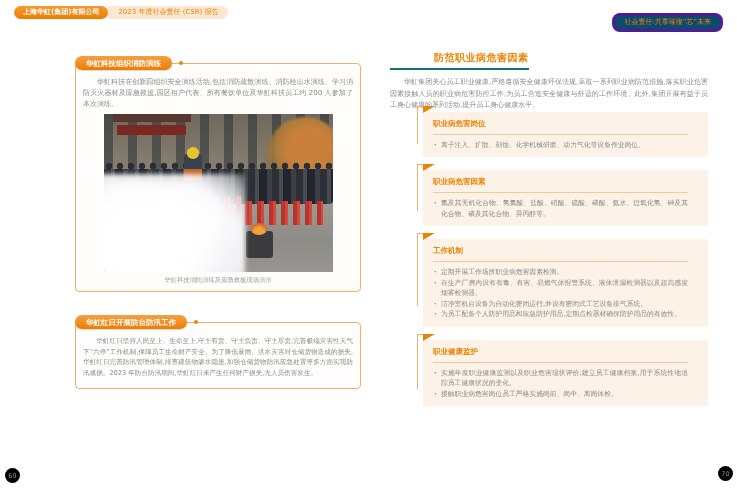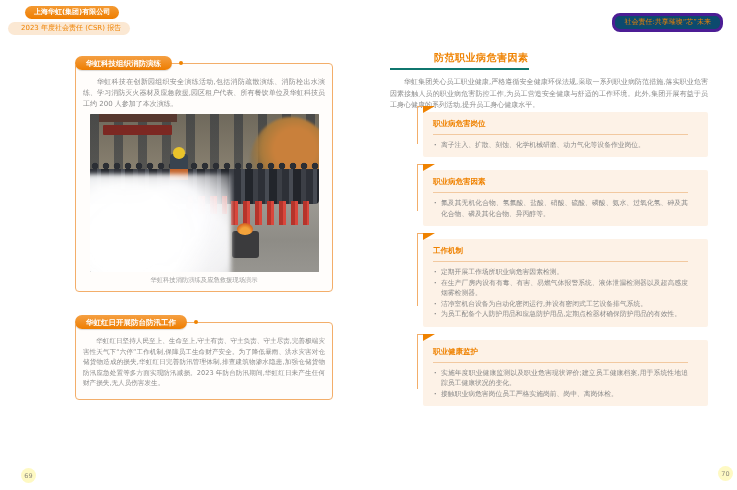--- a/index.html
+++ b/index.html
@@ -1,27 +1,27 @@
 <!DOCTYPE html>
 <html><head>
 <meta charset="utf-8">
 <style>
   html,body{margin:0;padding:0;background:#e8e8e8;}
   .canvas{
     position:relative;width:737px;height:490px;background:#ffffff;overflow:hidden;
     font-family:"DejaVu Sans","Liberation Sans",sans-serif;
   }
   
-  .hdr-left{position:absolute;left:14px;top:6px;display:flex;align-items:center;gap:3px;flex-direction:column;}
+  .hdr-left{position:absolute;left:14px;top:6px;display:flex;align-items:center;gap:3px;}
   .badge{font-size:7px;line-height:9px;padding:2px 9px;border-radius:8px;white-space:nowrap;}
   .badge-company{background:linear-gradient(180deg,#f49a33,#ee7d00);color:#ffffff;font-weight:bold;z-index:2;}
   .badge-report{background:#fbe8d3;color:#ef8200;margin-left:-6px;padding-left:13px;text-align:right;}
   .badge-chapter{position:absolute;right:14px;top:13px;border:3px solid #4c1d95;background:#0c4a6e;color:#ef8200;}
   
-  .left-col{position:absolute;left:75px;top:63px;width:258px;}
+  .left-col{position:absolute;left:75px;top:63px;width:286px;}
   .right-col{position:absolute;left:390px;top:46px;width:318px;}
   
   .sec-box{position:relative;border:1px solid #f3ae6a;border-radius:4px;padding:13px 7px 6px 7px;background:#fffdfb;}
   .sec-box + .sec-box{margin-top:30px;}
   .ribbon{
     position:absolute;top:-8px;left:-1px;display:inline-block;
     background:linear-gradient(180deg,#f5a043,#ee7d00);color:#fff;
     font-size:7.5px;font-weight:bold;line-height:9px;padding:2.5px 11px;border-radius:8px;
     white-space:nowrap;box-shadow:0 1px 1px rgba(0,0,0,.15);
   }
@@ -79,22 +79,22 @@
   .card{position:relative;background:#fdf2e7;border-radius:2px;padding:7px 20px 7px 10px;margin-bottom:13px;}
   .card::before{content:"";position:absolute;left:-6px;top:-6px;width:14px;height:82%;
     border-left:1px solid #f3ae6a;border-top:1px solid #f3ae6a;}
   .card::after{content:"";position:absolute;left:0;top:-6px;width:0;height:0;
     border-top:7px solid #ef8200;border-right:12px solid rgba(0,0,0,0);}
   .card-h{font-size:7.5px;font-weight:bold;color:#ef8200;padding-bottom:5px;margin-bottom:5px;
     border-bottom:1px solid #f2c9a0;}
   .bullet{position:relative;font-size:6.8px;line-height:10.5px;color:#8a8a8a;padding-left:8px;text-align:justify;}
   .bullet::before{content:"\00B7";position:absolute;left:1px;top:0;font-weight:bold;color:#8a8a8a;}
   
-  .page-num{position:absolute;width:15px;height:15px;border-radius:50%;background:#fef9c3;
-    color:#8f8c7d;font-size:6.5px;display:flex;align-items:center;justify-content:center;margin-left:16px;}
+  .page-num{position:absolute;width:15px;height:15px;border-radius:50%;background:#000000;
+    color:#8f8c7d;font-size:6.5px;display:flex;align-items:center;justify-content:center;}
   .pn-left{left:5px;bottom:7px;}
   .pn-right{right:4px;bottom:9px;}
 </style>
 </head>
 <body>
 
 <div class="canvas">
 
   <div class="hdr-left">
     <span class="badge badge-company">上海华虹(集团)有限公司</span>

